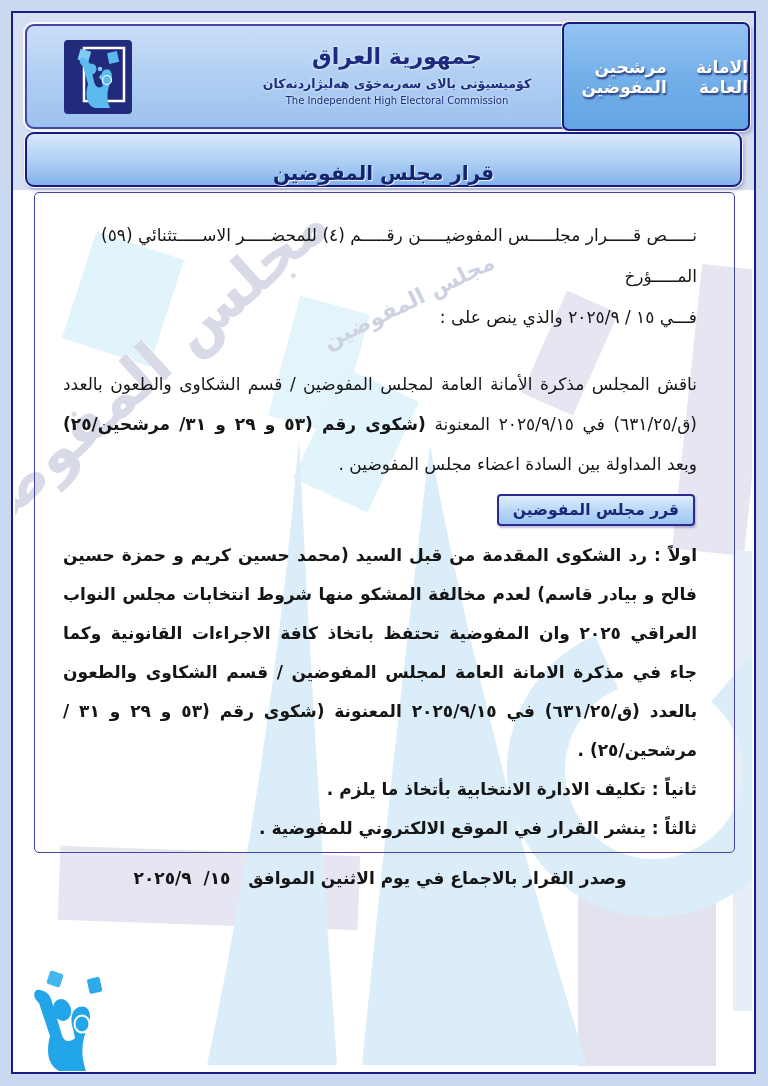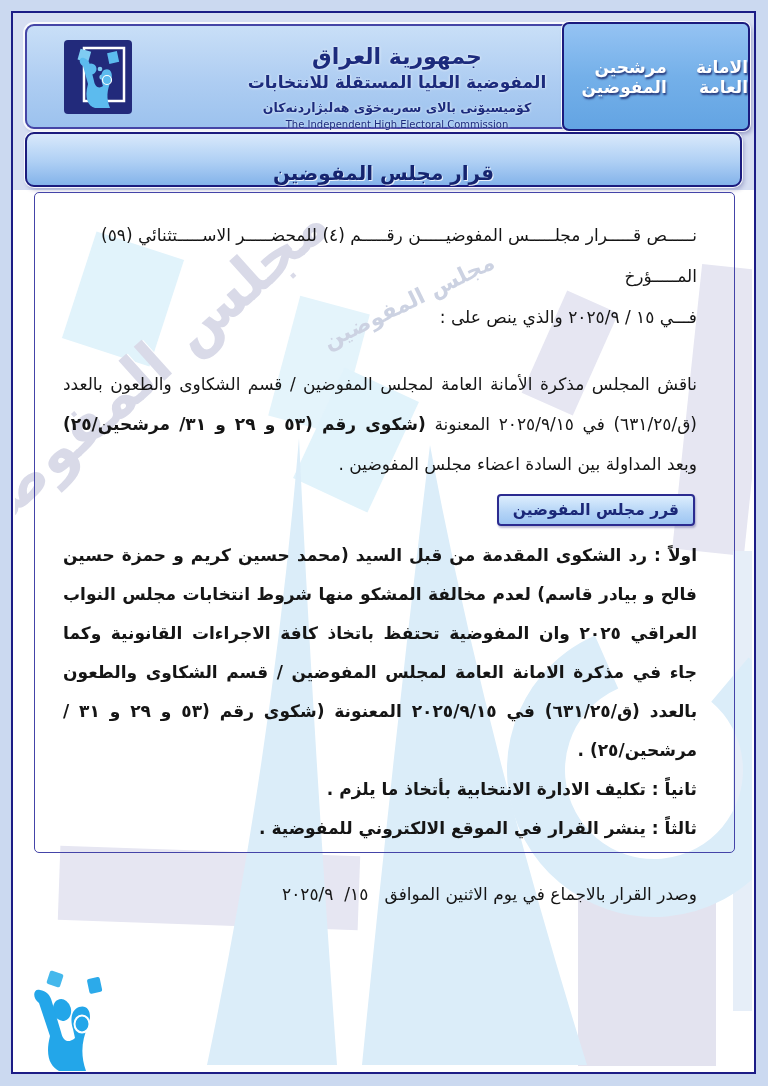--- a/index.html
+++ b/index.html
@@ -82,22 +82,22 @@
     width:max-content;margin:10px 2px 0 0;padding:5px 14px;
     background:linear-gradient(180deg,#ddeefd 0%,#b3d3f6 60%,#9ec6f2 100%);
     border:2px solid #2b2b90;border-radius:4px;
     font-size:15.5px;font-weight:bold;color:#1b2878;
     box-shadow:1px 2px 2px rgba(40,40,120,.3);
   }
   .decision{font-weight:bold;line-height:39px;}
   .first{margin-top:10px;}
   .second,.third{margin-top:0;}
   .closing{
-    margin-top:36px;text-align:right;
-    font-size:17px;font-weight:normal;color:#151515;
+    margin-top:20px;text-align:center;
+    font-size:17px;font-weight:bold;color:#151515;
   }
 
   .corner-logo{position:absolute;left:11px;top:945px;}
 </style>
 </head>
 <body>
 
 <div class="page">
   <div class="frame">
     <div class="top-band"></div>
@@ -129,21 +129,20 @@
         <rect x="15" y="10" width="11" height="11" fill="#7fcbf2" transform="rotate(16 20 15)"></rect>
         <rect x="44" y="12" width="10" height="11" fill="#5cbbee" transform="rotate(-12 49 17)"></rect>
         <circle cx="27" cy="29" r="5.5" fill="#5cbbee"></circle>
         <circle cx="36" cy="29" r="2.3" fill="#7fcbf2"></circle>
         <circle cx="38" cy="37" r="2.6" fill="#7fcbf2"></circle>
         <path d="M20 18 C15 16 14 23 19 26 L24 44 C20 58 24 66 31 68 L46 68 C42 58 43 50 47 41 C50 32 45 27 40 30 C36 33 37 40 39 46 C35 49 31 47 30 41 L26 25 C25 21 23 19 20 18 Z" fill="#5cbbee"></path>
         <circle cx="43" cy="40" r="4.5" fill="#5cbbee" stroke="#ffffff" stroke-width="1.2"></circle>
       </svg>
       <div class="calligraphy">
         <div class="cal1">جمهورية العراق</div>
-        <div class="cal2">المفوضية العليا المستقلة للانتخابات</div>
         <div class="cal3">کۆمیسیۆنی بالای سەربەخۆی هەلبژاردنەکان</div>
         <div class="cal4">The Independent High Electoral Commission</div>
       </div>
     </div>
 
     <div class="secretariat-box">
       <div>الامانة العامة</div>
       <div>مرشحين المفوضين</div>
     </div>
 

